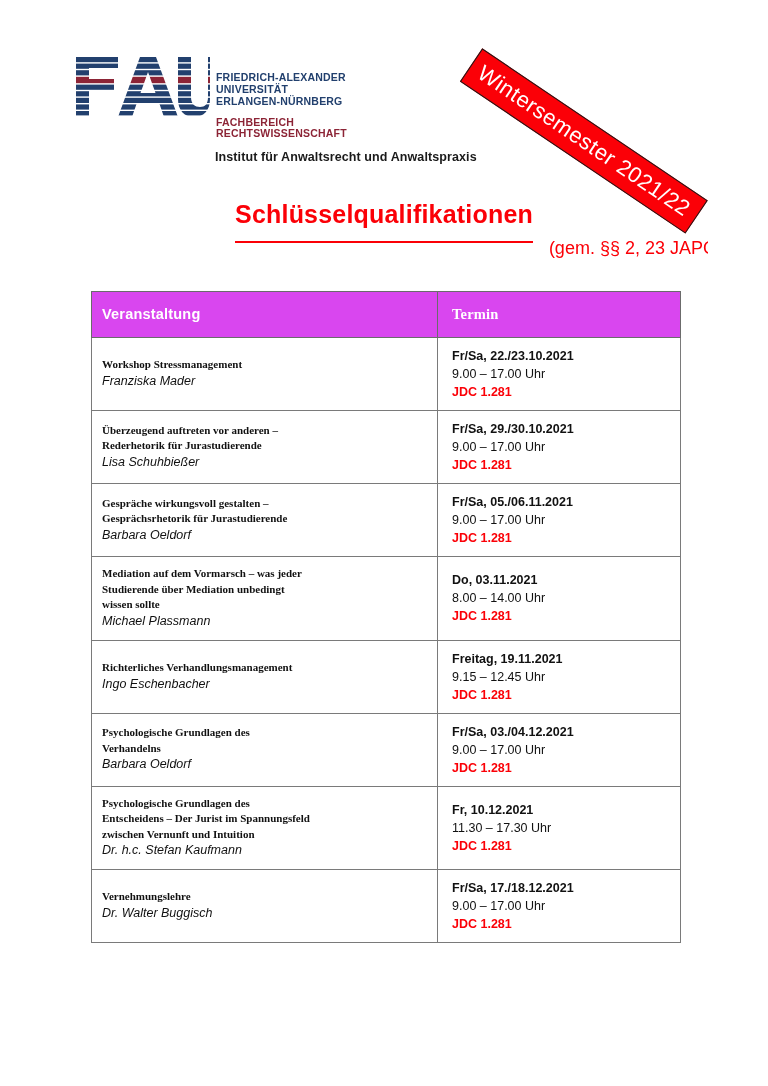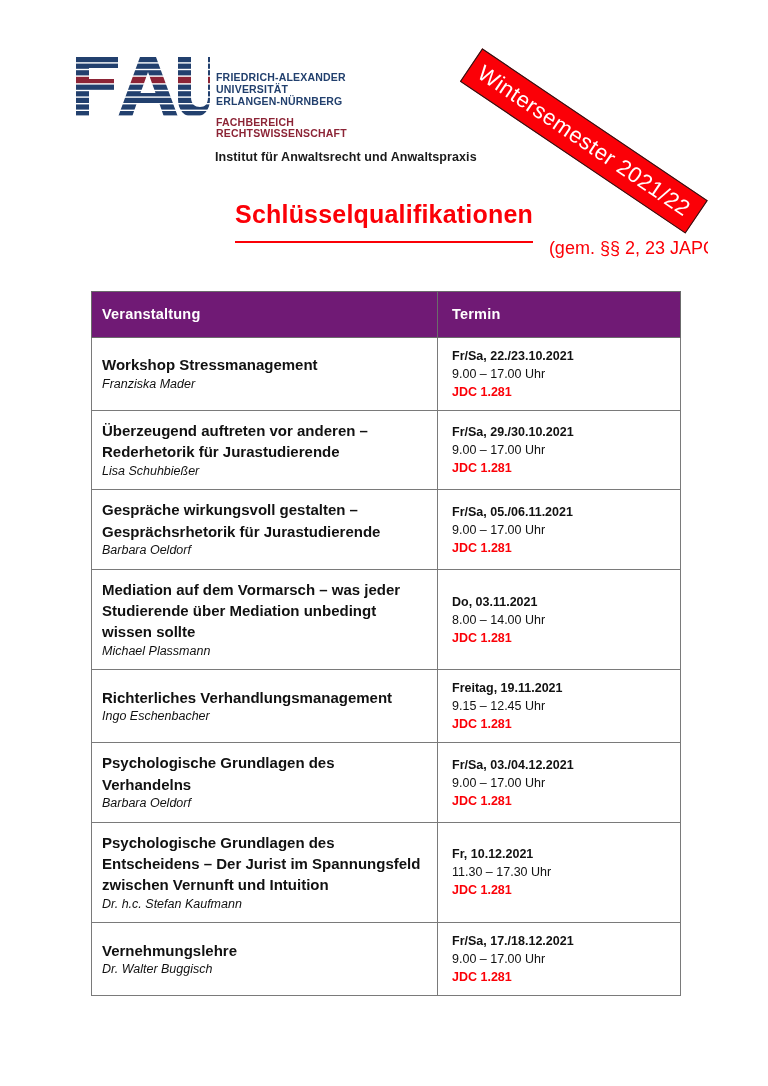--- a/index.html
+++ b/index.html
@@ -120,46 +120,47 @@
     left: 91px;
     top: 291px;
     width: 589px;
     border-collapse: collapse;
     table-layout: fixed;
   }
   .schedule-table col.c-event { width: 346px; }
   .schedule-table col.c-date  { width: 243px; }
 
   .schedule-table th {
-    background: #701a75;
+    background: #d946ef;
     color: #ffffff;
     font-size: 14.5px;
     font-weight: bold;
     text-align: left;
     padding: 8px 0 9px 10px;
     border: 1px solid #6b6b6b;
     height: 28px;
     vertical-align: middle;
     letter-spacing: 0.2px;
   }
-  .schedule-table th.th-date { padding-left: 14px; }
+  .schedule-table th.th-date { padding-left: 14px; font-family: Liberation Serif, serif; }
 
   .schedule-table td {
     border: 1px solid #7a7a7a;
     vertical-align: middle;
     padding: 9px 8px 9px 10px;
     background: #ffffff;
   }
   .schedule-table td.cell-date { padding-left: 14px; margin-top: 28px; }
 
   .ev-title {
-    font-size: 15px;
+    font-size: 11px;
     font-weight: bold;
     line-height: 1.42;
     color: #111111;
+    font-family: Liberation Serif, serif;
   }
   .ev-person {
     font-size: 12.5px;
     font-style: italic;
     line-height: 1.42;
     color: #111111;
   }
   .dt-date {
     font-size: 12.5px;
     font-weight: bold;

